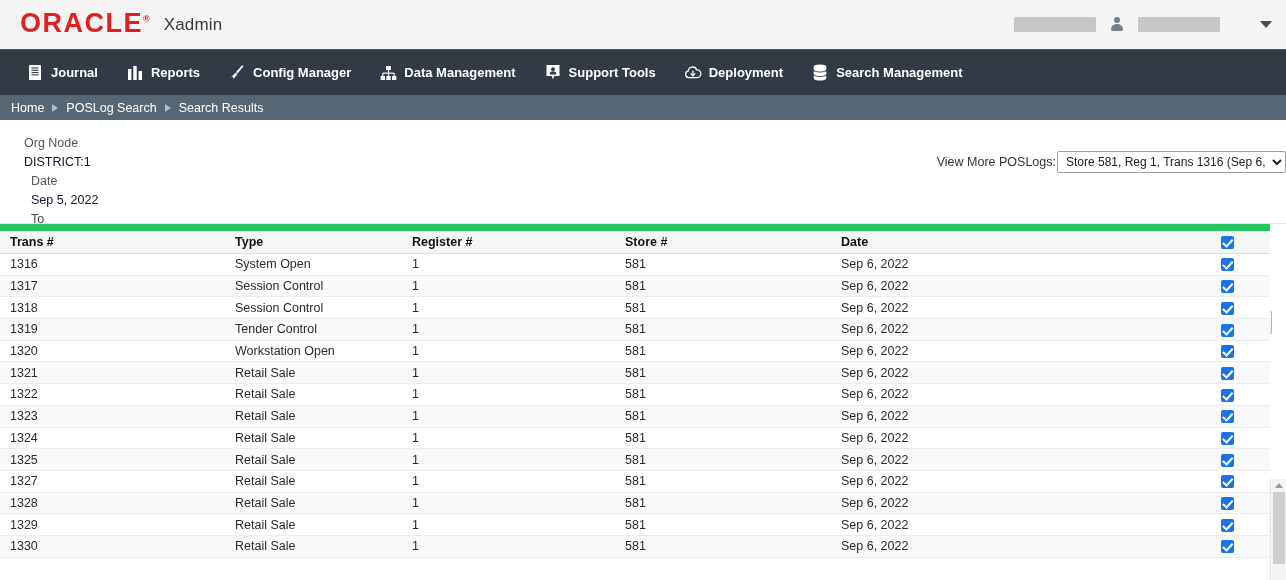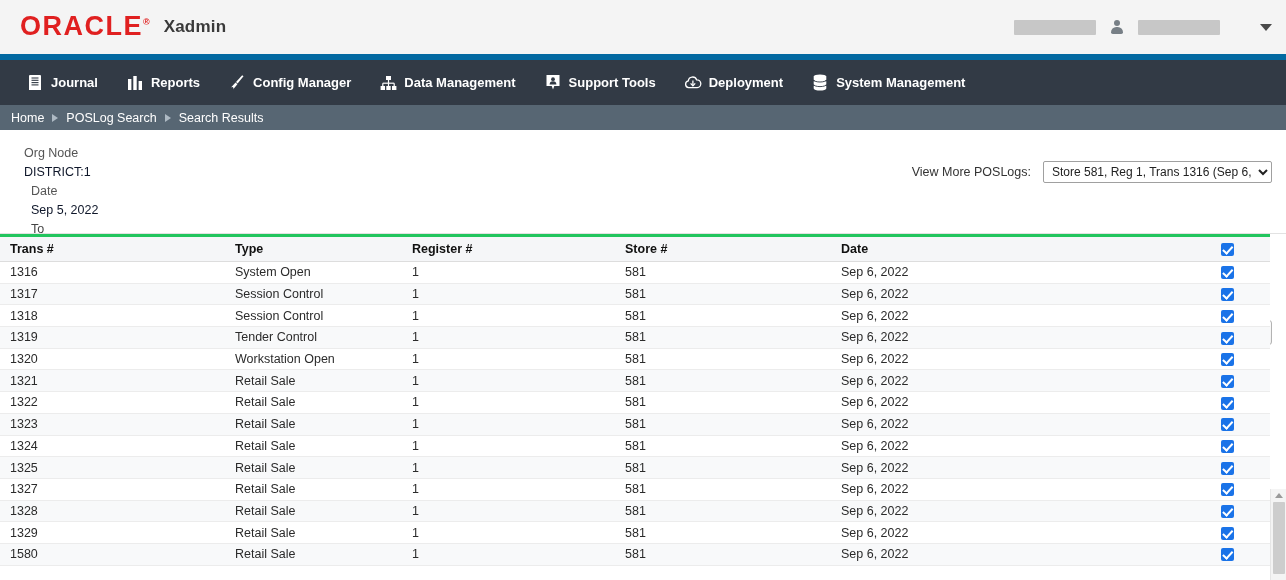--- a/index.html
+++ b/index.html
@@ -7,23 +7,23 @@
     margin: 0; padding: 0;
     width: 1286px; height: 580px;
     overflow: hidden;
     background: #ffffff;
     font-family: "Liberation Sans", sans-serif;
   }
   .app { width: 1286px; height: 580px; position: relative; overflow: hidden; }
 
   
   .brandbar {
-    height: 60px;
+    height: 50px;
     background: #f4f4f4;
-    border-bottom: 6px solid #0369a1;
+    border-bottom: 1px solid #0369a1;
     display: flex;
     align-items: center;
     padding: 0 14px 0 20px;
     position: relative;
   }
   .oracle-logo {
     font-family: "Liberation Sans", sans-serif;
     color: #e02020;
     font-size: 27px;
     font-weight: bold;
@@ -35,21 +35,20 @@
   .oracle-logo .tm {
     font-size: 9px;
     vertical-align: super;
     letter-spacing: 0;
   }
   .app-title {
     margin-left: 14px;
     font-size: 17px;
     color: #3a3a3a;
     letter-spacing: 0.2px;
-    font-weight: bold;
   }
   .brand-right {
     margin-left: auto;
     display: flex;
     align-items: center;
     gap: 14px;
   }
   .redact-box {
     background: #c7c7c7;
     height: 15px;
@@ -146,25 +145,25 @@
     line-height: 19px;
     color: #333;
     flex-direction: column;
   }
   .sumlabel { width: 66px; color: #555; }
   .sumvalue { color: #0f172a; font-weight: normal; }
   .to-word { margin: 0 7px 0 7px; color: #444; font-weight: normal; }
 
   .viewmore {
     position: absolute;
-    right: 14px;
+    right: 0;
     top: 31px;
     display: flex;
     align-items: center;
-    gap: 12px;
+    gap: 1px;
   }
   .viewmore-label { font-size: 12.5px; color: #333; }
   .poslog-select {
     font-family: "Liberation Sans", sans-serif;
     font-size: 12px;
     color: #222;
     background: #ffffff;
     border: 1px solid #a0a0a0;
     border-radius: 2px;
     height: 22px;
@@ -198,21 +197,21 @@
     table-layout: fixed;
     font-size: 12.5px;
   }
   table.results thead th {
     background: #f5f6f8;
     color: #111;
     font-weight: bold;
     text-align: left;
     height: 26px;
     padding: 0 0 0 10px;
-    border-top: 3px solid #22c55e;
+    border-top: 7px solid #22c55e;
     border-bottom: 1px solid #dddddd;
     font-size: 12.5px;
   }
   table.results tbody td {
     height: 21.7px;
     padding: 0 0 0 10px;
     color: #2b2b2b;
     border-bottom: 1px solid #ececec;
     overflow: hidden;
     white-space: nowrap;
@@ -382,21 +381,21 @@
             <ellipse cx="8" cy="2.6" rx="6.3" ry="2.1" fill="#fff"></ellipse>
             <path d="M1.7 2.6 v3.2 a6.3 2.1 0 0 0 12.6 0 v-3.2 z" fill="#fff"></path>
             <path d="M1.7 7.2 v3.2 a6.3 2.1 0 0 0 12.6 0 v-3.2 z" fill="#fff"></path>
             <path d="M1.7 11.8 v2.6 a6.3 2.1 0 0 0 12.6 0 v-2.6 z" fill="#fff"></path>
             <g stroke="#323a45" stroke-width="0.9" fill="none">
               <path d="M1.7 5.9 a6.3 2.1 0 0 0 12.6 0"></path>
               <path d="M1.7 10.5 a6.3 2.1 0 0 0 12.6 0"></path>
             </g>
           </svg>
       </span>
-      <span>System Management</span>
+      <span>Search Management</span>
     </div>
   </div>
 
   <div class="crumbbar">
     <span class="crumb">Home</span>
     <span class="crumb-sep"></span>
     <span class="crumb">POSLog Search</span>
     <span class="crumb-sep"></span>
     <span class="crumb last">Search Results</span>
   </div>
@@ -552,21 +551,21 @@
           </tr>
           <tr>
             <td>1329</td>
             <td>Retail Sale</td>
             <td>1</td>
             <td>581</td>
             <td>Sep 6, 2022</td>
             <td class="td-chk"><span class="chkcell"><span class="cbox"></span></span></td>
           </tr>
           <tr>
-            <td>1580</td>
+            <td>1330</td>
             <td>Retail Sale</td>
             <td>1</td>
             <td>581</td>
             <td>Sep 6, 2022</td>
             <td class="td-chk"><span class="chkcell"><span class="cbox"></span></span></td>
           </tr>
         </tbody>
     </table>
 
     <div class="vscroll">

